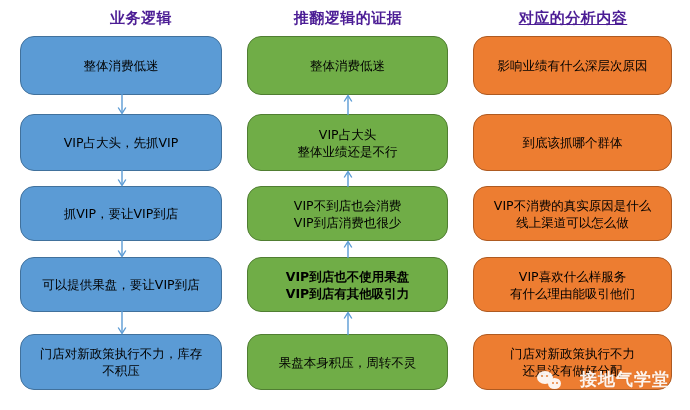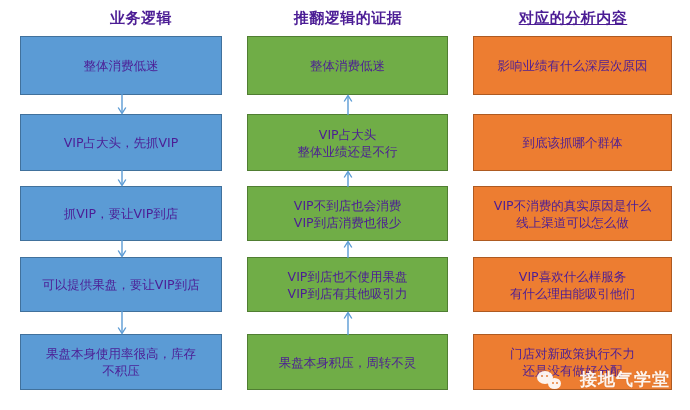--- a/index.html
+++ b/index.html
@@ -33,26 +33,27 @@
     white-space: nowrap;
   }
 
   .node {
     position: absolute;
     box-sizing: border-box;
     display: flex;
     align-items: center;
     justify-content: center;
     text-align: center;
-    color: #4c1d95;
+    color: #000000;
     font-size: 12.5px;
     font-weight: 400;
     line-height: 17px;
     padding: 8px 4px;
     white-space: pre-line;
+    border-radius: 14px;
   }
   .node.blue   { background: #5B9BD5; border: 1px solid #41719C; }
   .node.green  { background: #70AD47; border: 1px solid #507E32; }
   .node.orange { background: #ED7D31; border: 1px solid #AE5A21; }
 
   .conn {
     position: absolute;
     overflow: visible;
   }
   .conn line {
@@ -113,21 +114,21 @@
 <div id="canvas">
 
   <div class="col-title" style="left:71px; top:8px; width:140px;">业务逻辑</div>
   <div class="col-title" style="left:258px; top:8px; width:180px;">推翻逻辑的证据</div>
   <div class="col-title" style="left:483px; top:8px; width:180px;text-decoration:underline;">对应的分析内容</div>
 
   <div class="node blue" style="left:20px; top:36px; width:202px; height:59px;">整体消费低迷</div>
   <div class="node blue" style="left:20px; top:186px; width:202px; height:55px;">抓VIP，要让VIP到店</div>
   <div class="node blue" style="left:20px; top:114px; width:202px; height:57px;">VIP占大头，先抓VIP</div>
   <div class="node blue" style="left:20px; top:257px; width:202px; height:55px;">可以提供果盘，要让VIP到店</div>
-  <div class="node blue" style="left:20px; top:334px; width:202px; height:56px;">果盘本身使用率很高，库存
+  <div class="node blue" style="left:20px; top:334px; width:202px; height:56px;">门店对新政策执行不力，库存
 不积压</div>
 
   <svg class="conn" style="left:113px; top:94px; width:18px; height:21px;" viewBox="0 0 18 21">
     <line x1="9" y1="0" x2="9" y2="18"></line>
     <polyline points="5.2,13.5 9,19.5 12.8,13.5"></polyline>
   </svg>
   <svg class="conn" style="left:113px; top:170px; width:18px; height:17px;" viewBox="0 0 18 17">
     <line x1="9" y1="0" x2="9" y2="14"></line>
     <polyline points="5.2,9.5 9,15.5 12.8,9.5"></polyline>
   </svg>
@@ -138,21 +139,21 @@
   <svg class="conn" style="left:113px; top:311px; width:18px; height:24px;" viewBox="0 0 18 24">
     <line x1="9" y1="0" x2="9" y2="21"></line>
     <polyline points="5.2,16.5 9,22.5 12.8,16.5"></polyline>
   </svg>
 
   <div class="node green" style="left:247px; top:36px; width:201px; height:59px;">整体消费低迷</div>
   <div class="node green" style="left:247px; top:114px; width:201px; height:57px;">VIP占大头
 整体业绩还是不行</div>
   <div class="node green" style="left:247px; top:186px; width:201px; height:55px;">VIP不到店也会消费
 VIP到店消费也很少</div>
-  <div class="node green" style="left:247px; top:257px; width:201px; height:55px;">VIP到店也不使用果盘
+  <div class="node green" style="left:247px; top:257px; width:201px; height:55px;font-weight:bold;">VIP到店也不使用果盘
 VIP到店有其他吸引力</div>
   <div class="node green" style="left:247px; top:334px; width:201px; height:56px;">果盘本身积压，周转不灵</div>
 
   <svg class="conn" style="left:339px; top:94px; width:18px; height:21px;" viewBox="0 0 18 21">
     <line x1="9" y1="21" x2="9" y2="2"></line>
     <polyline points="5.2,7.5 9,1.5 12.8,7.5"></polyline>
   </svg>
   <svg class="conn" style="left:339px; top:170px; width:18px; height:17px;" viewBox="0 0 18 17">
     <line x1="9" y1="17" x2="9" y2="2"></line>
     <polyline points="5.2,7.5 9,1.5 12.8,7.5"></polyline>

